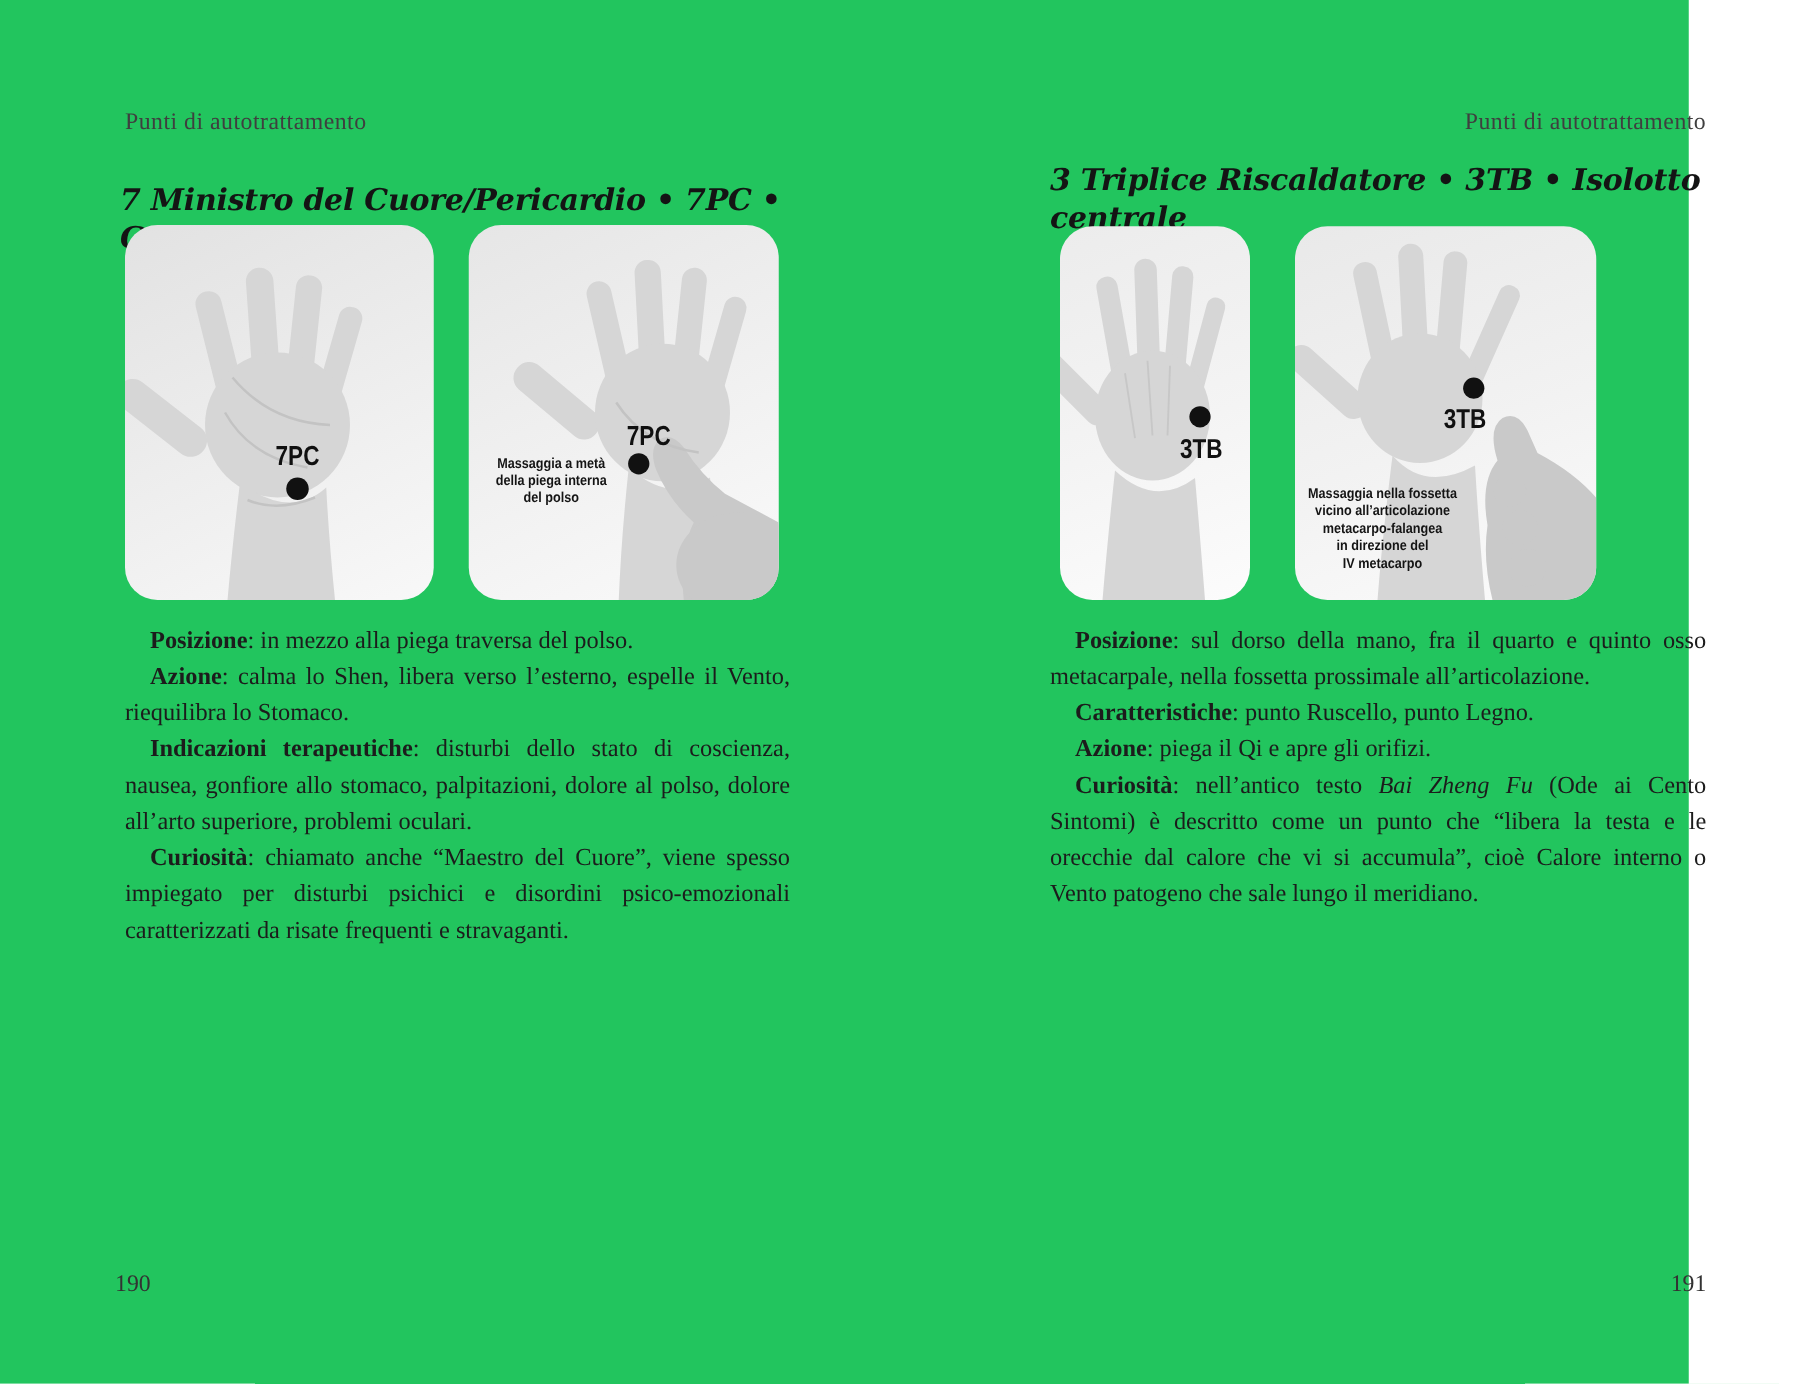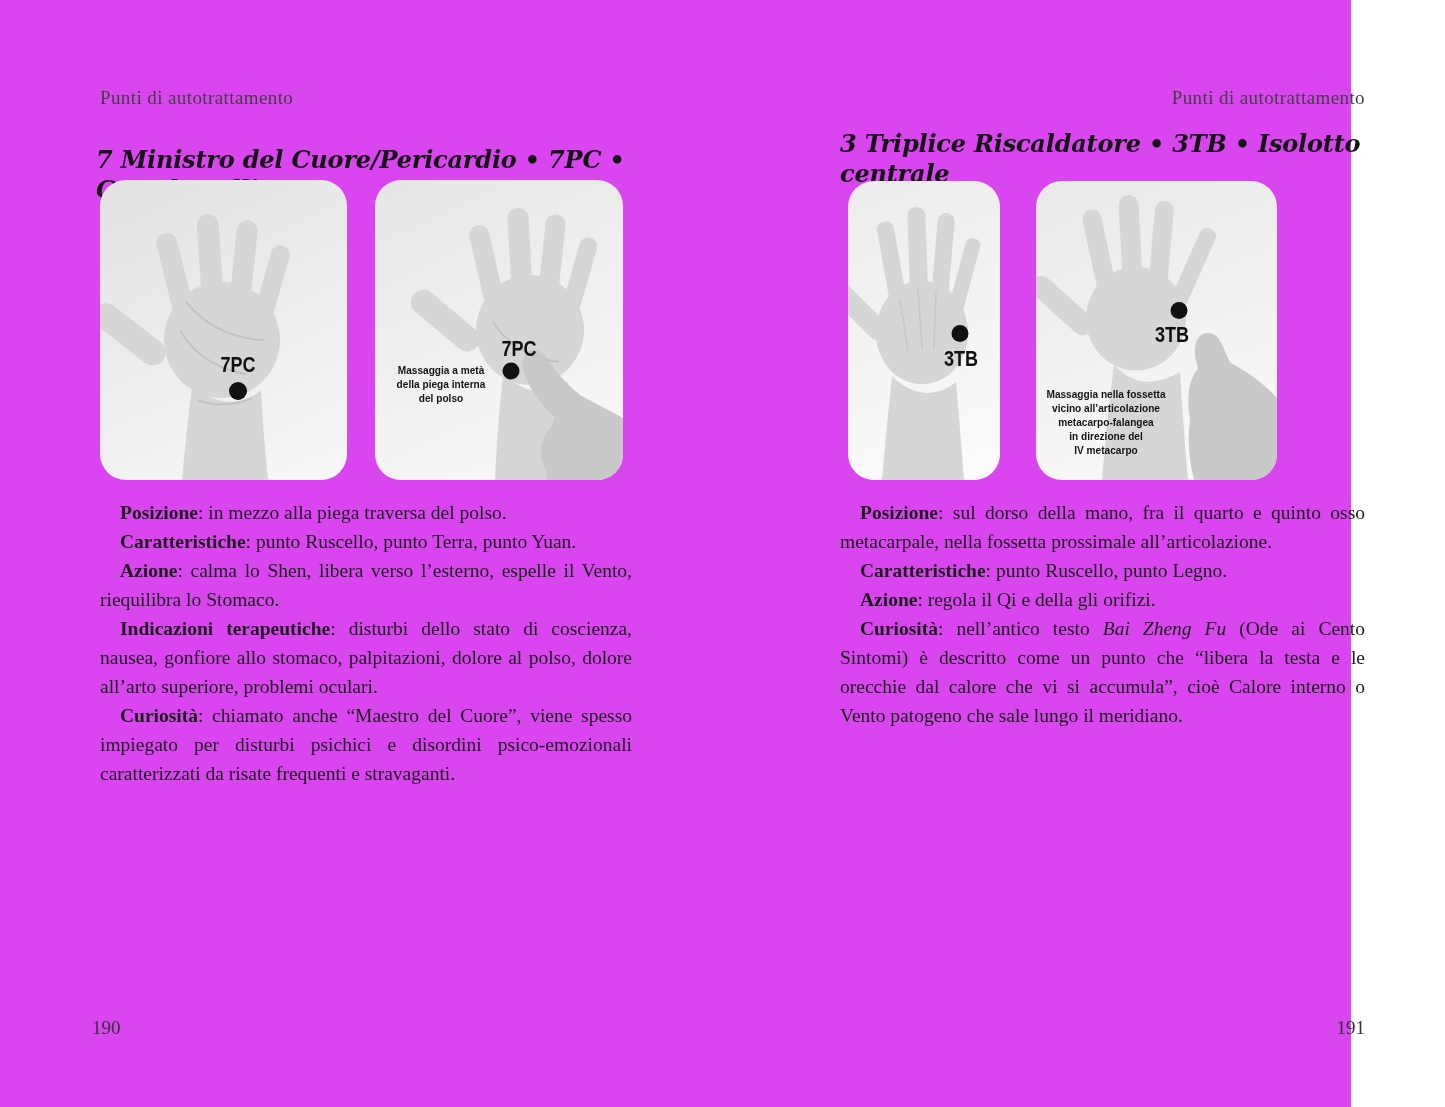--- a/index.html
+++ b/index.html
@@ -1,18 +1,18 @@
 <!DOCTYPE html>
 <html lang="it"><head>
 <meta charset="utf-8">
 <style>
   html,body{margin:0;padding:0;background:#ffffff;}
   body{width:1445px;height:1107px;overflow:hidden;
        font-family:"Liberation Serif",serif;-webkit-font-smoothing:antialiased;}
-  .spread{position:relative;width:1351px;height:1107px;background:#d946ef;}
+  .spread{position:relative;width:1351px;height:1107px;background:#22c55e;}
 
   .running-head{position:absolute;top:86px;font:400 19px/24px "Liberation Serif",serif;
                 color:#3f3f3f;letter-spacing:.4px;}
   .rh-left{left:100px;}
   .rh-right{left:840px;width:525px;text-align:right;}
 
   .title{position:absolute;top:129px;margin:0;
          font:italic 700 24px/30px "DejaVu Serif",serif;
          color:#141414;letter-spacing:-.2px;}
   .t-left{left:96px;width:545px;margin-top:16px;}
@@ -99,21 +99,20 @@
         <g transform="translate(66 194) scale(0.88 1)">
           <text class="cap" text-anchor="middle" y="0">Massaggia a metà</text>
           <text class="cap" text-anchor="middle" y="14">della piega interna</text>
           <text class="cap" text-anchor="middle" y="28">del polso</text>
         </g>
       </svg>
     </figure>
 
     <div class="body-text b-left">
       <p><b>Posizione</b><span>: in mezzo alla piega traversa del polso.</span></p>
-      <p><b>Caratteristiche</b><span>: punto Ruscello, punto Terra, punto Yuan.</span></p>
       <p><b>Azione</b><span>: calma lo Shen, libera verso l’esterno, espelle il Vento, riequilibra lo Stomaco.</span></p>
       <p><b>Indicazioni terapeutiche</b><span>: disturbi dello stato di coscienza, nausea, gonfiore allo stomaco, palpitazioni, dolore al polso, dolore all’arto superiore, problemi oculari.</span></p>
       <p><b>Curiosità</b><span>: chiamato anche “Maestro del Cuore”, viene spesso impiegato per disturbi psichici e disordini psico-emozionali caratterizzati da risate frequenti e stravaganti.</span></p>
     </div>
 
     <div class="pagenum pn-left">190</div>
   </section>
 
   <section>
     <div class="running-head rh-right">Punti di autotrattamento</div>
@@ -168,20 +167,20 @@
           <text class="cap" text-anchor="middle" y="28">metacarpo-falangea</text>
           <text class="cap" text-anchor="middle" y="42">in direzione del</text>
           <text class="cap" text-anchor="middle" y="56">IV metacarpo</text>
         </g>
       </svg>
     </figure>
 
     <div class="body-text b-right">
       <p><b>Posizione</b><span>: sul dorso della mano, fra il quarto e quinto osso metacarpale, nella fossetta prossimale all’articolazione.</span></p>
       <p><b>Caratteristiche</b><span>: punto Ruscello, punto Legno.</span></p>
-      <p><b>Azione</b><span>: regola il Qi e della gli orifizi.</span></p>
+      <p><b>Azione</b><span>: piega il Qi e apre gli orifizi.</span></p>
       <p><b>Curiosità</b><span>: nell’antico testo </span><i>Bai Zheng Fu</i><span> (Ode ai Cento Sintomi) è descritto come un punto che “libera la testa e le orecchie dal calore che vi si accumula”, cioè Calore interno o Vento patogeno che sale lungo il meridiano.</span></p>
     </div>
 
     <div class="pagenum pn-right">191</div>
   </section>
 
 </div>
 
 </body></html>

